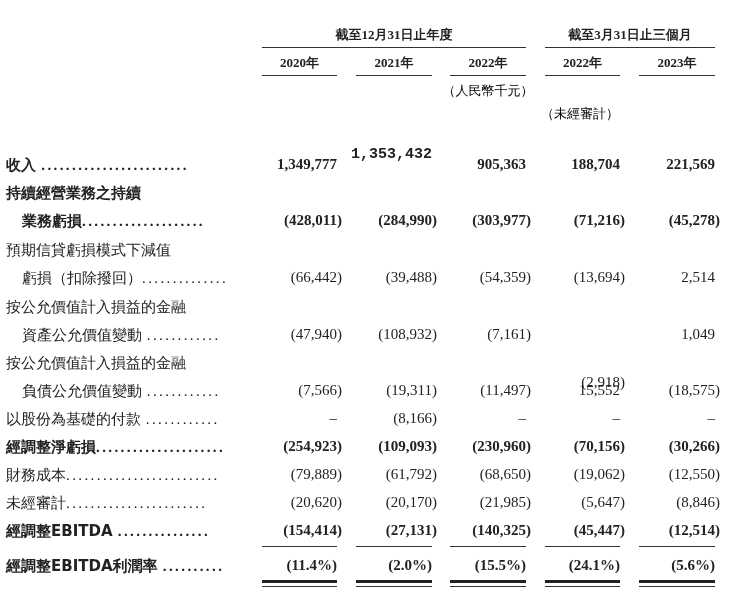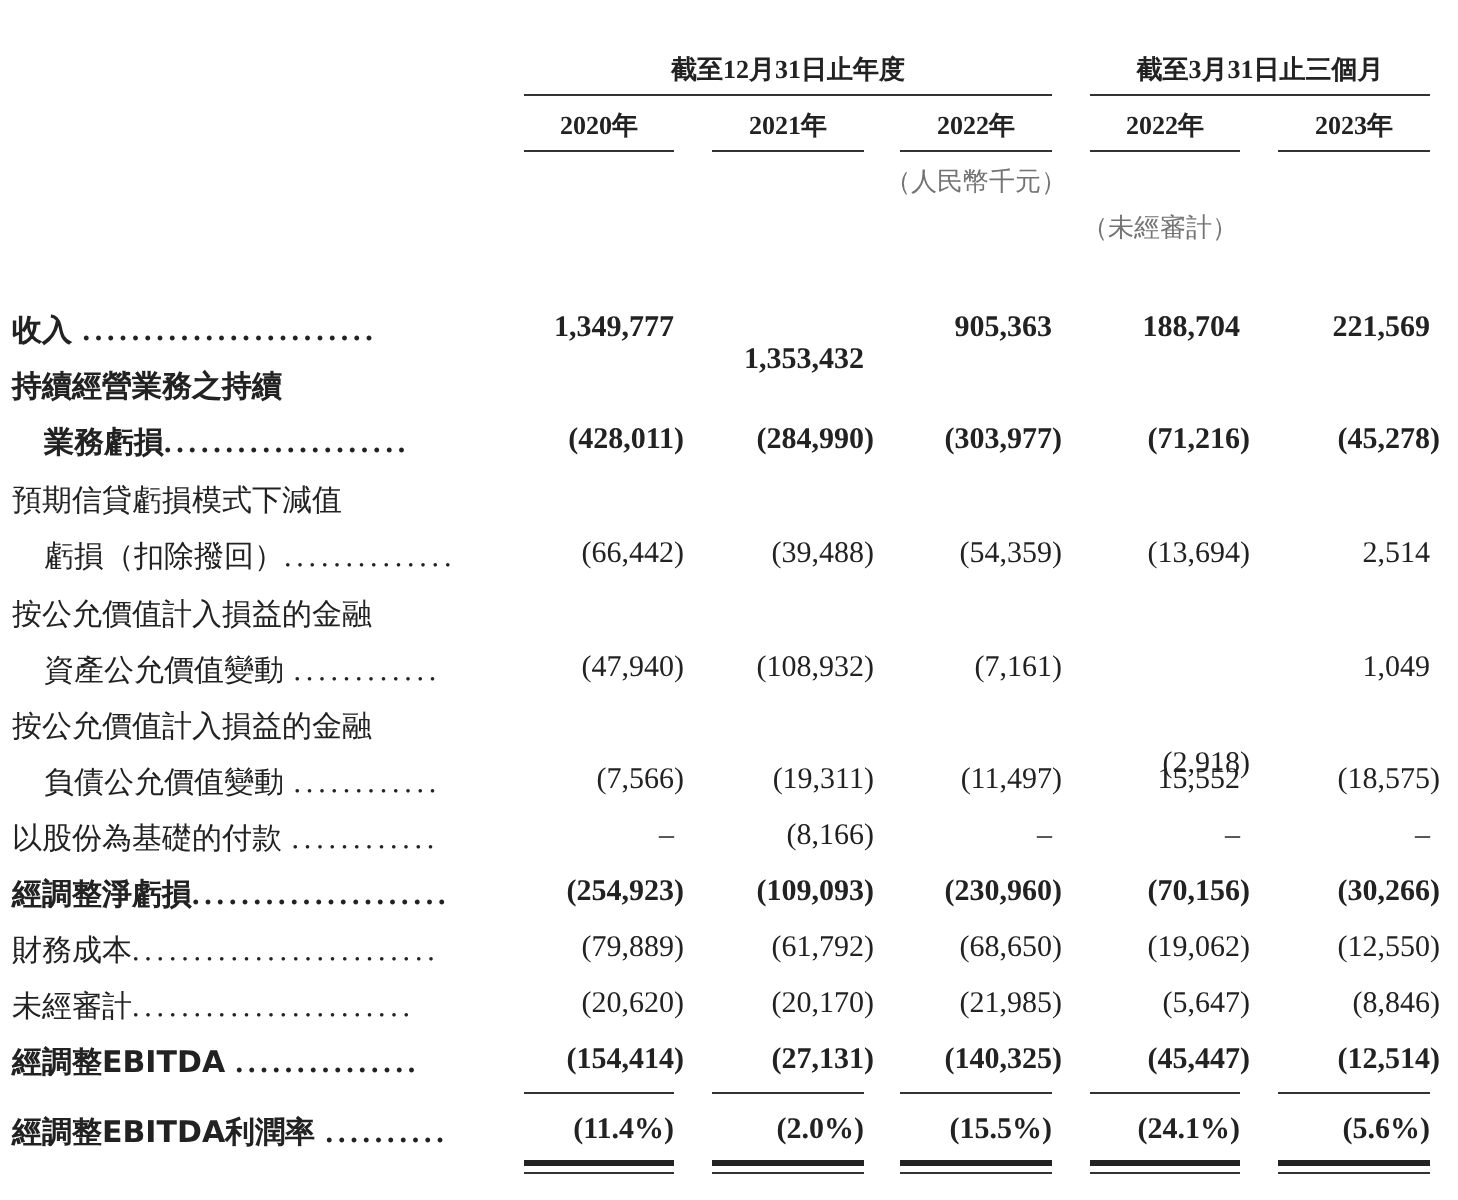--- a/index.html
+++ b/index.html
@@ -1,20 +1,20 @@
 <!DOCTYPE html>
 <html><head>
 <meta charset="utf-8">
 <style>
   html, body { margin:0; padding:0; background:#ffffff; }
   body { width:729px; height:600px; position:relative; overflow:hidden;
          font-family:"Liberation Serif","DejaVu Serif",serif; color:#222; }
   .abs { position:absolute; }
   .hdr { font-size:13px; font-weight:bold; text-align:center; color:#222; }
-  .note { font-size:13px; text-align:center; color:#737373; font-family:"DejaVu Sans",sans-serif; }
+  .note { font-size:13px; text-align:center; color:#000000; font-family:"DejaVu Sans",sans-serif; }
   .line { position:absolute; height:1px; background:#333; }
   .lbl { position:absolute; left:6px; font-size:15px; white-space:nowrap; color:#222;
          font-family:"DejaVu Sans",sans-serif; }
   .lbl.bold { font-weight:bold; }
   .lbl.indent { left:22px; }
   .lbl .dots { font-family:"Liberation Serif",serif; letter-spacing:2.4px; }
   .num { position:absolute; font-size:15px; text-align:right; white-space:nowrap; color:#222; }
   .num.bold { font-weight:bold; }
   .dbl1 { position:absolute; height:3px; background:#222; }
   .dbl2 { position:absolute; height:1px; background:#333; }
@@ -51,21 +51,21 @@
 <div class="lbl" style="top:354px;"><span>按公允價值計入損益的金融</span></div>
 <div class="lbl indent" style="top:382px;"><span>負債公允價值變動</span> <span class="dots">............</span></div>
 <div class="lbl" style="top:410px;"><span>以股份為基礎的付款</span> <span class="dots">............</span></div>
 <div class="lbl bold" style="top:438px;"><span>經調整淨虧損</span><span class="dots">.....................</span></div>
 <div class="lbl" style="top:466px;"><span>財務成本</span><span class="dots">.........................</span></div>
 <div class="lbl" style="top:494px;"><span>未經審計</span><span class="dots">.......................</span></div>
 <div class="lbl bold" style="top:522px;"><span>經調整EBITDA</span> <span class="dots">...............</span></div>
 <div class="lbl bold" style="top:557px;"><span>經調整EBITDA利潤率</span> <span class="dots">..........</span></div>
 
 <div class="num bold" style="right:392px;top:156px;">1,349,777</div>
-<div class="num bold" style="right:297px;top:172px;">1,353,432</div>
+<div class="num bold" style="right:297px;top:146px;font-family:Liberation Mono, monospace;">1,353,432</div>
 <div class="num bold" style="right:203px;top:156px;">905,363</div>
 <div class="num bold" style="right:109px;top:156px;">188,704</div>
 <div class="num bold" style="right:14px;top:156px;">221,569</div>
 
 <div class="num bold" style="right:387px;top:212px;">(428,011)</div>
 <div class="num bold" style="right:292px;top:212px;">(284,990)</div>
 <div class="num bold" style="right:198px;top:212px;">(303,977)</div>
 <div class="num bold" style="right:104px;top:212px;">(71,216)</div>
 <div class="num bold" style="right:9px;top:212px;">(45,278)</div>
 

